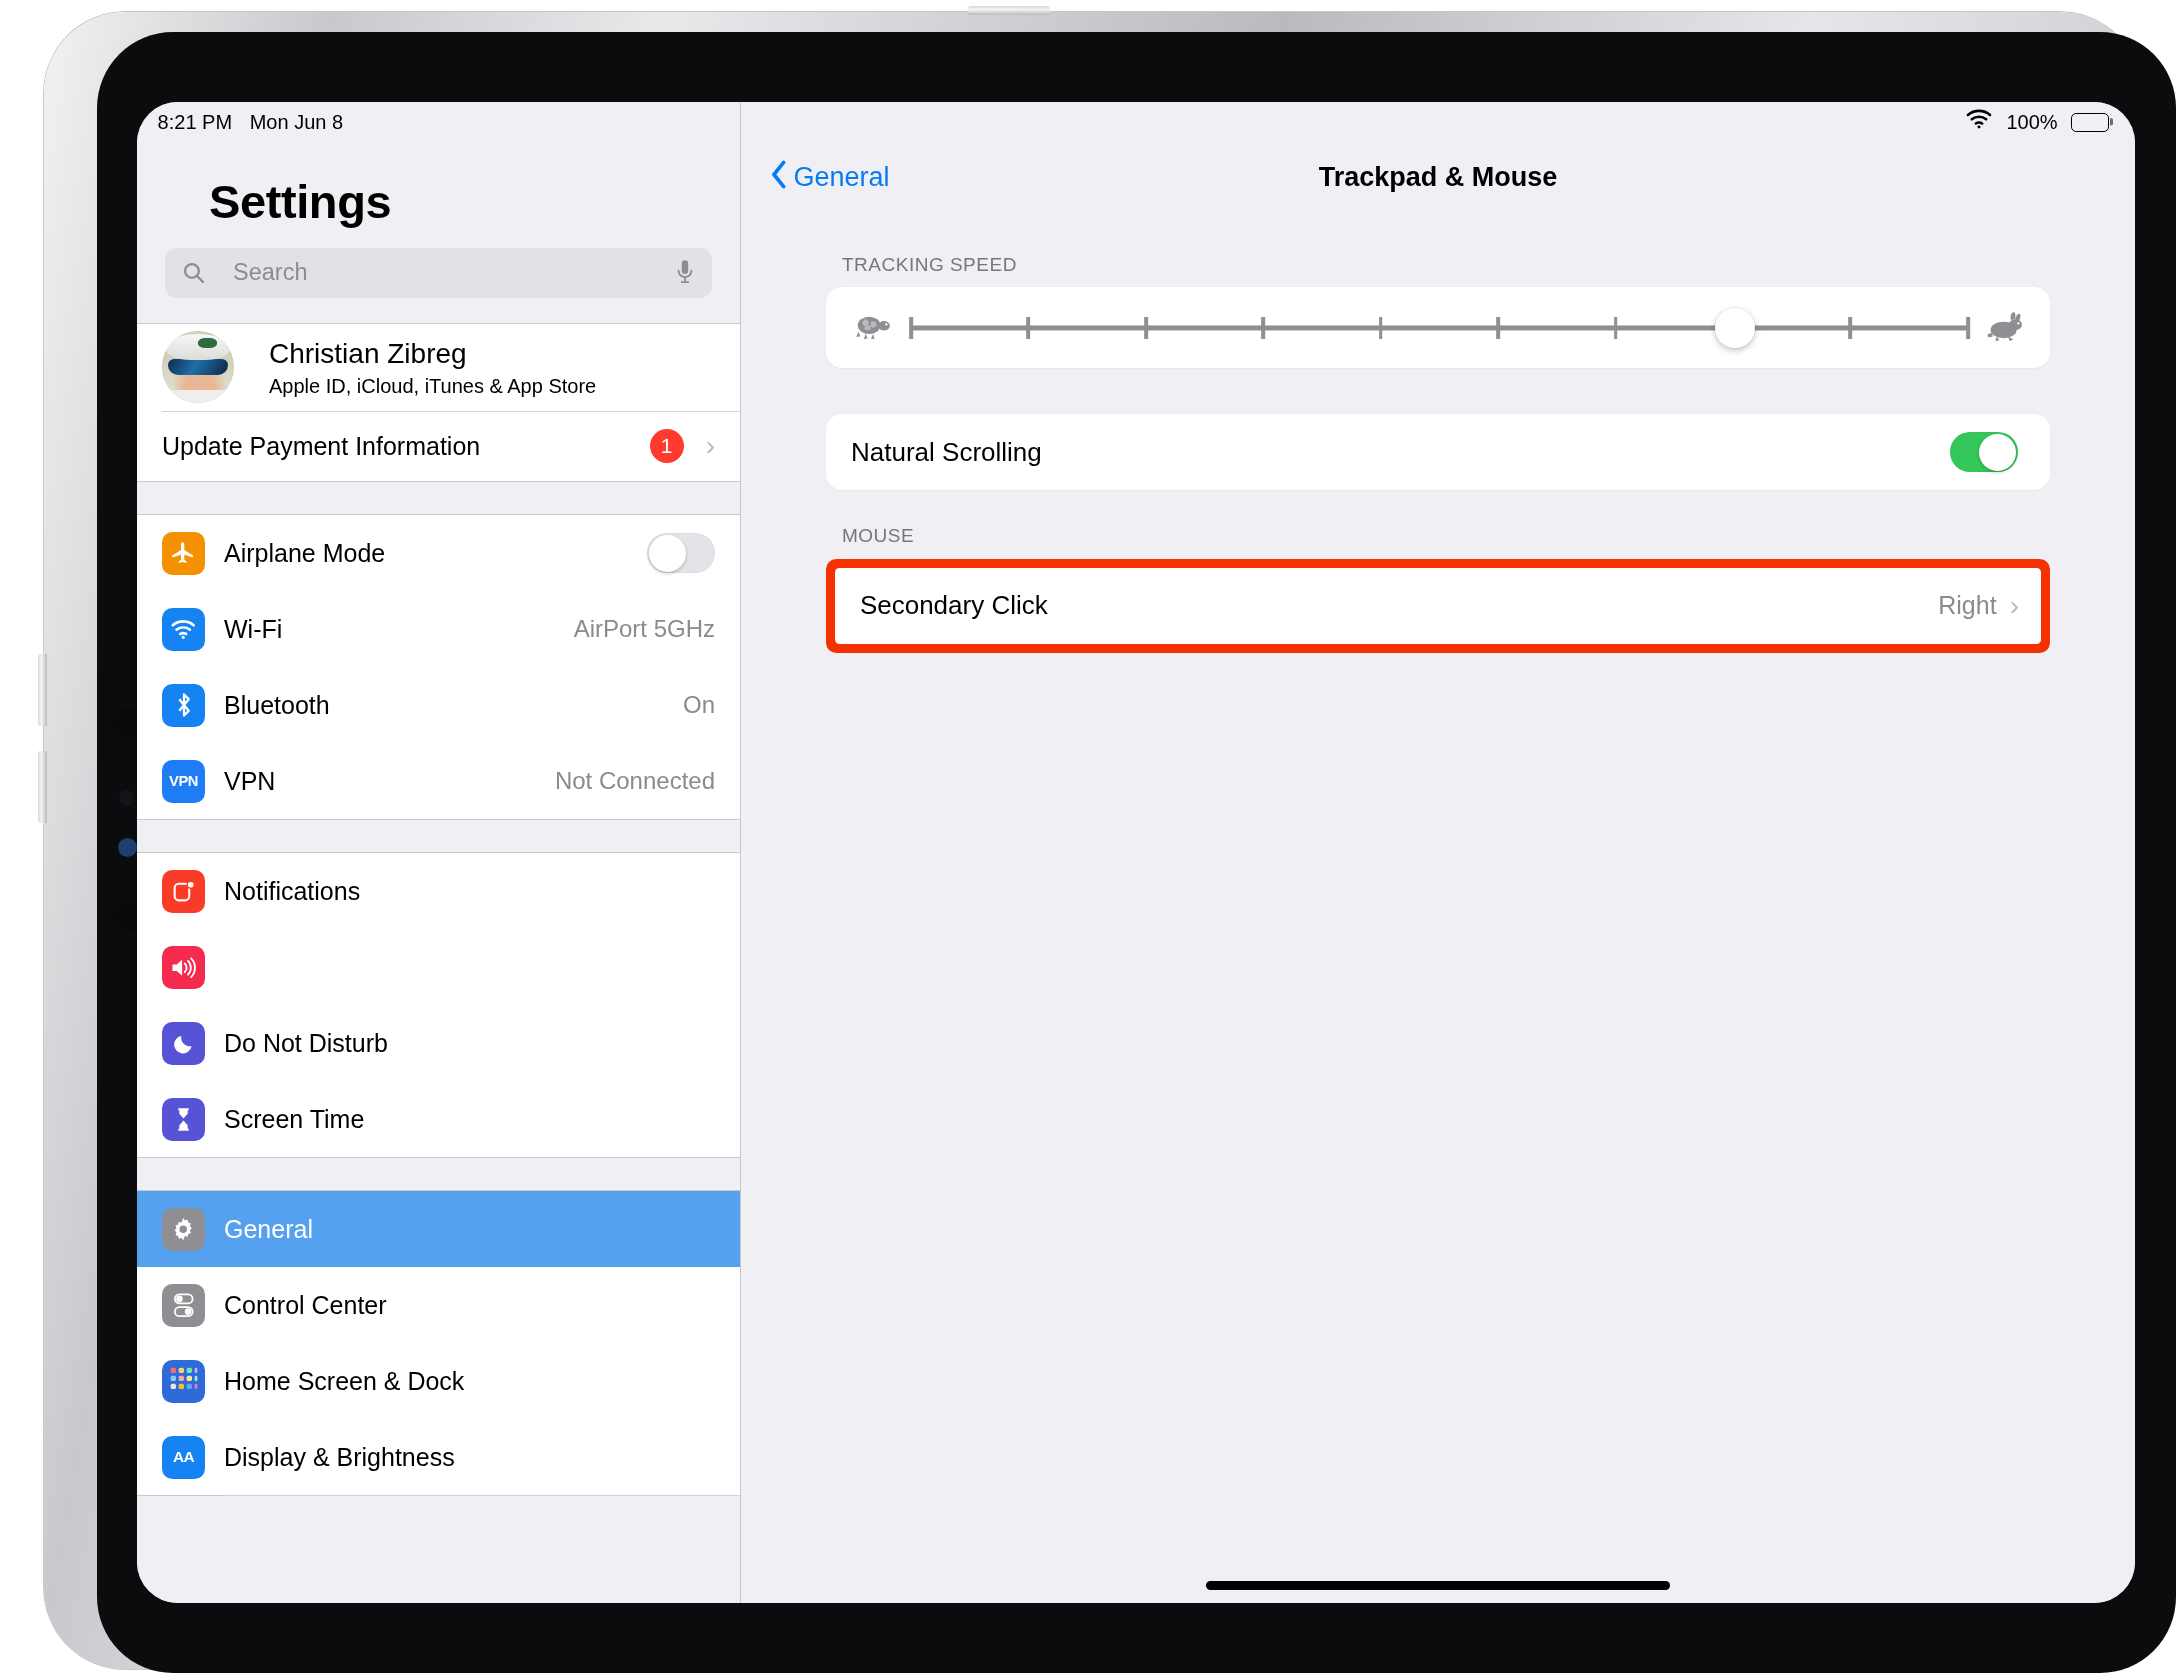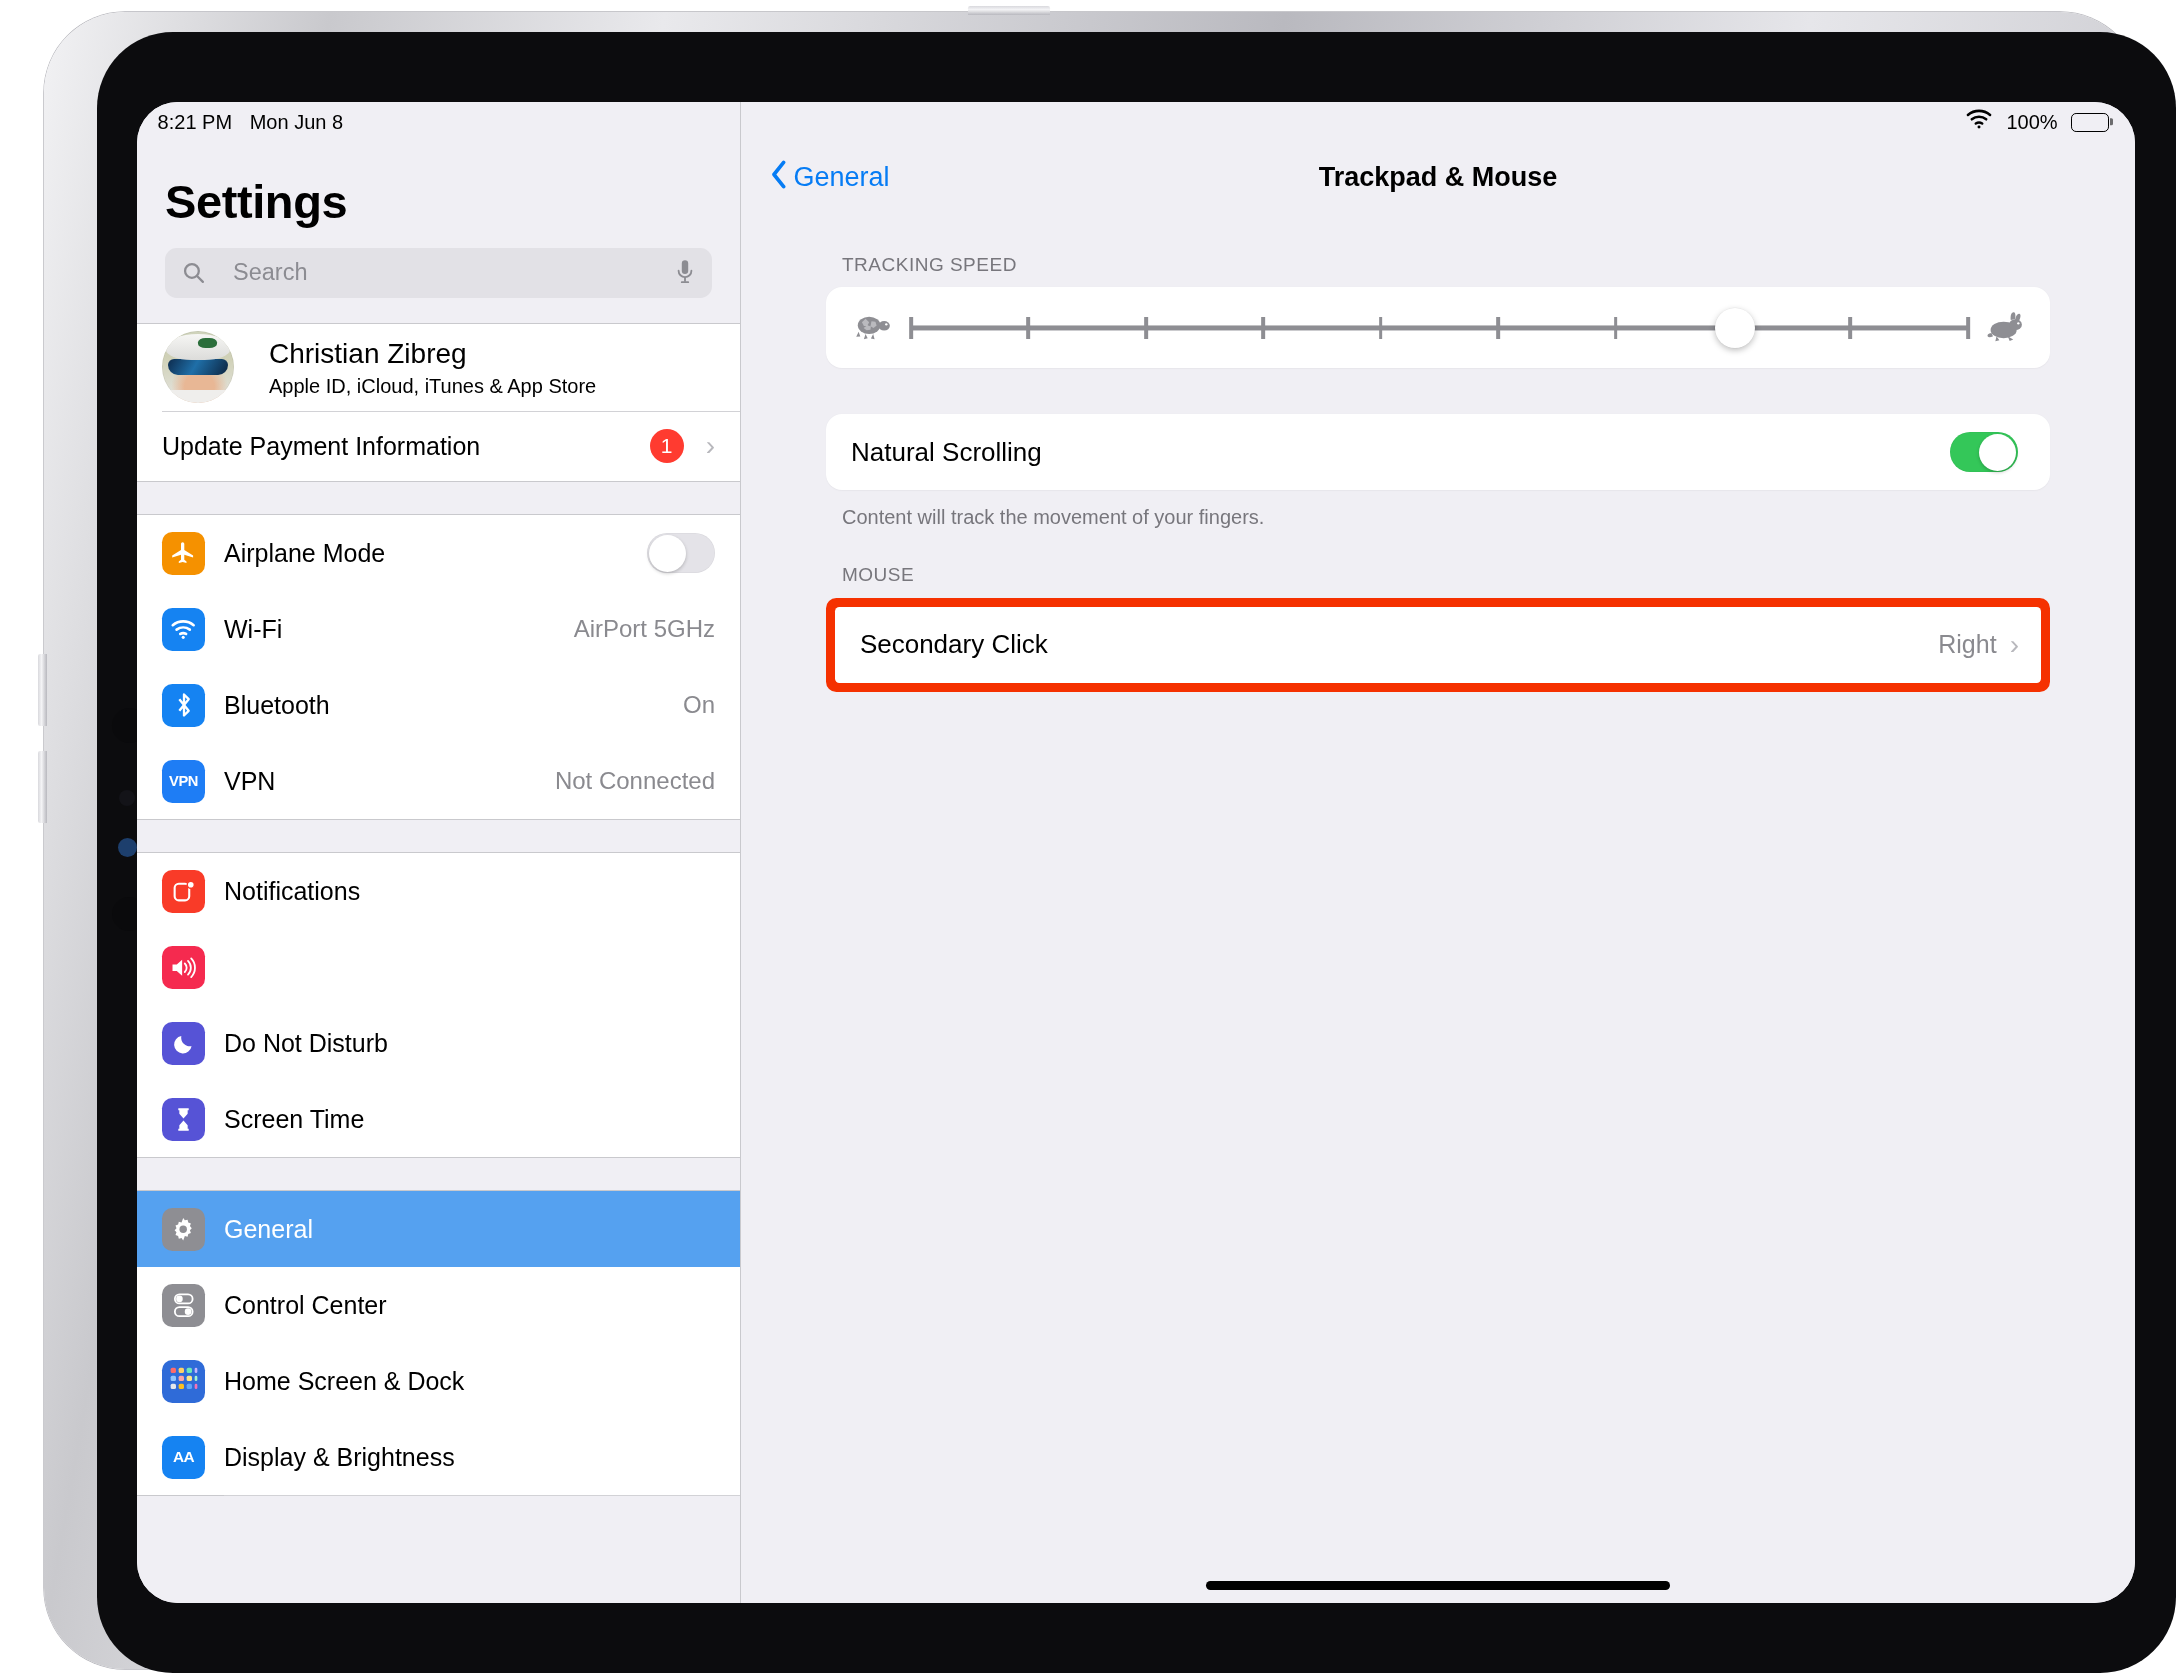--- a/index.html
+++ b/index.html
@@ -72,20 +72,21 @@
     font-size: 20px;
     color: #000;
     font-weight: 500;
   }
   #settings-title {
     font-size: 47px;
     font-weight: bold;
     letter-spacing: -0.4px;
     padding: 31px 0 0 28px;
     color: #000;
+    margin-left: 44px;
   }
   #search-wrap { padding: 19px 28px 0 28px; }
   #search-box {
     height: 50px;
     background: #e2e1e6;
     border-radius: 11.7px;
     display: flex;
     align-items: center;
     padding: 0 16px;
     gap: 27px;
@@ -603,21 +604,20 @@
             </svg>
           </span>
         </div>
 
         <div class="card" id="scroll-card">
           <span id="scroll-label">Natural Scrolling</span>
           <span class="toggle on">
               <span class="knob"></span>
             </span>
         </div>
-        <div class="card-footnote">Content will track the movement of your fingers.</div>
 
         <div id="mouse-section">
           <div class="section-header">MOUSE</div>
           <div id="secondary-wrap">
             <div id="secondary-row">
               <span id="secondary-label">Secondary Click</span>
               <span id="secondary-value">Right</span>
               <span class="chev-gray">›</span>
             </div>
           </div>

